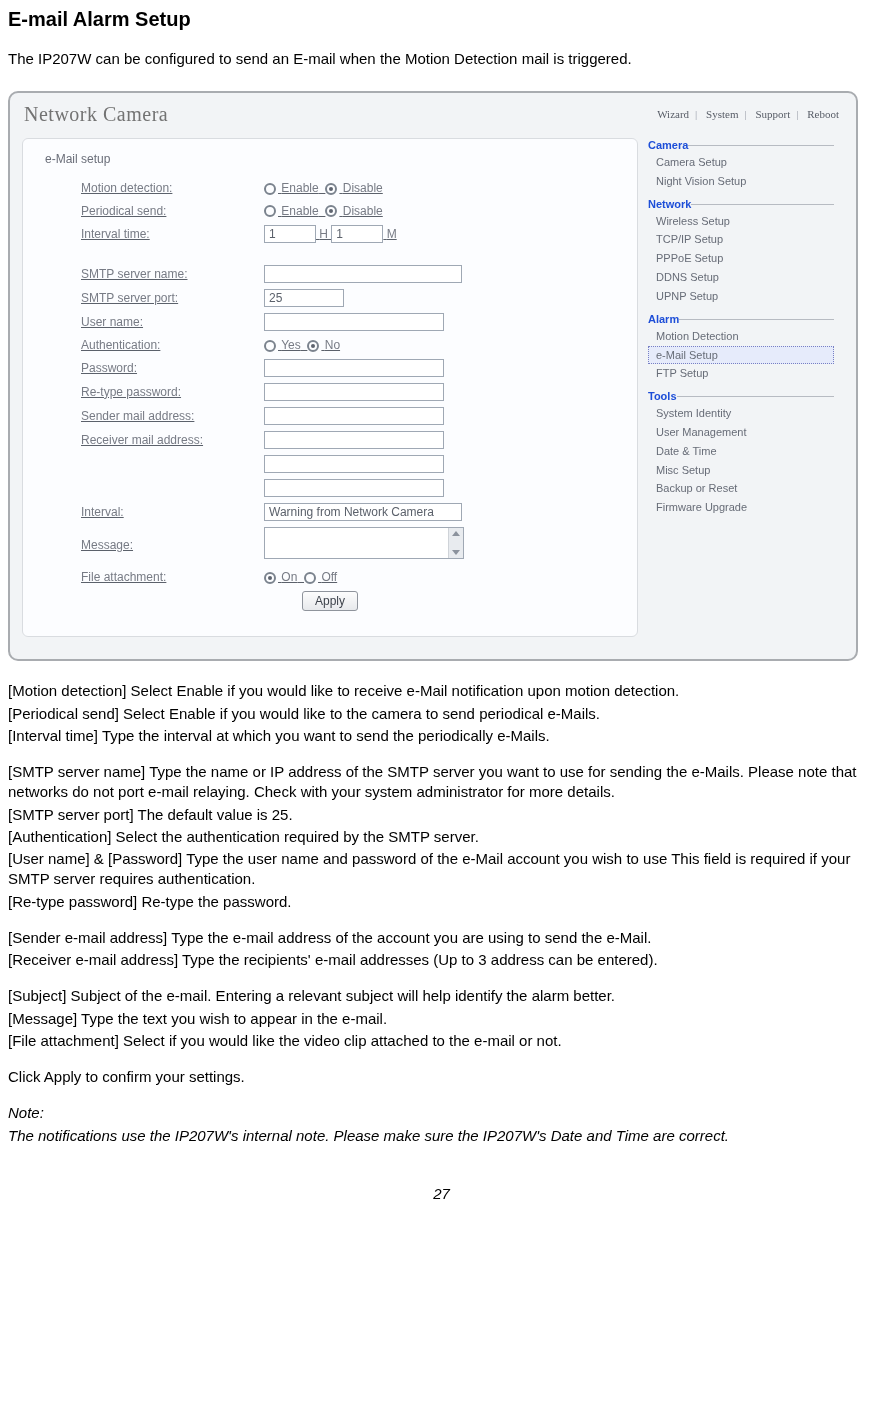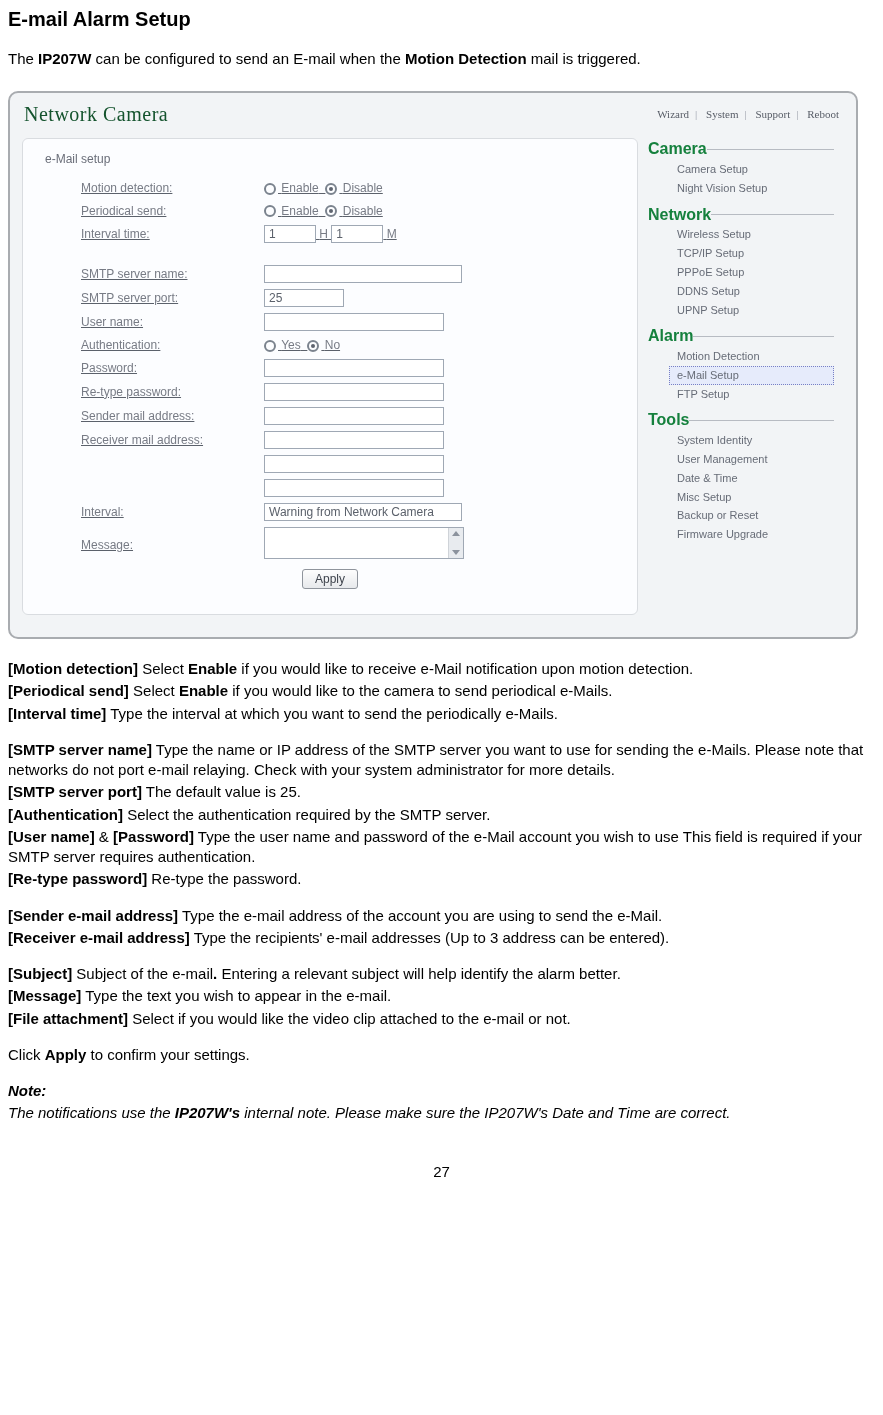--- a/index.html
+++ b/index.html
@@ -9,21 +9,21 @@
     font-size: 15px;
     color: #000;
     line-height: 1.35;
     width: 867px;
   }
   h2.page-title {
     font-size: 20px;
     margin: 2px 0 16px 0;
   }
   .intro { margin-bottom: 22px; }
-  .bold { font-weight: bold; }
+  .bold { font-weight: normal; }
 
   
   .shot {
     border: 2px solid #a9acb0;
     background: #f2f4f6;
     border-radius: 10px;
     width: 850px;
     box-sizing: border-box;
     padding: 0;
     overflow: hidden;
@@ -32,21 +32,21 @@
     font-size: 12px;
   }
   .shot-header {
     display: flex;
     justify-content: space-between;
     align-items: center;
     padding: 8px 14px 4px 14px;
     font-family: Georgia, 'Times New Roman', serif;
   }
   .shot-header .brand {
-    color: #14532d;
+    color: #737373;
     font-size: 20px;
     letter-spacing: 0.5px;
   }
   .shot-header .tabs { font-size: 11px; color: #585d67; }
   .shot-header .tabs span { margin: 0 3px; text-align: center; }
   .shot-header .sep { color: #9aa0ab; }
 
   .shot-body {
     display: flex;
     padding: 6px 12px 22px 12px;
@@ -78,29 +78,29 @@
   .ta-wrap { display:inline-block; border:1px solid #9fa8b4; background:#fff; width:198px; height:30px; position:relative; }
   .ta-wrap .sb { position:absolute; right:0; top:0; bottom:0; width:14px; background:#e8ebef; border-left:1px solid #cfd3d8; }
   .ta-wrap .sb::before, .ta-wrap .sb::after { content:""; position:absolute; left:3px; width:0; height:0; border-left:4px solid transparent; border-right:4px solid transparent;}
   .ta-wrap .sb::before { top:3px; border-bottom:5px solid #8b929d; }
   .ta-wrap .sb::after { bottom:3px; border-top:5px solid #8b929d; }
   .apply-row td { text-align:center; padding-top:14px;}
   .btn-apply { border:1px solid #8f949c; border-radius:3px; background:linear-gradient(#fdfdfd,#e7e9ec); padding:2px 12px; font-size:12px; color:#3e434c; }
 
   .sidebar { padding: 0 0 0 10px; width: 186px; }
   .sb-group { margin-bottom: 6px; }
-  .sb-head { color:#15803d; font-weight:bold; font-size:16px; display:flex; align-items:center; }
+  .sb-head { color:#1d4ed8; font-weight:bold; font-size:11px; display:flex; align-items:center; }
   .sb-head .line { flex:1; border-top:1px solid #b7bbc2; }
-  .sb-item { padding:2px 0 2px 8px; color:#676c77; font-size:11px; cursor:default;margin-left:21px;}
+  .sb-item { padding:2px 0 2px 8px; color:#676c77; font-size:11px; cursor:default;}
   .sb-item.selected { border:1px dotted #7880c4; background:#e6ebfb; padding:1px 0 1px 7px; }
 
   
   .desc p { margin: 0 0 2px 0; }
   .desc .gap { height: 14px; }
-  .pagenum { text-align:center; margin-top:38px; font-size:15px; }
+  .pagenum { text-align:center; margin-top:38px; font-size:15px;font-style:italic; }
   .ital { font-style: italic; }
 </style>
 </head>
 <body>
 
 <h2 class="page-title">E-mail Alarm Setup</h2>
 
 <div class="intro">
   <span>The </span><span class="bold">IP207W</span><span> can be configured to send an E-mail when the </span><span class="bold">Motion Detection</span><span> mail is triggered.</span>
 </div>
@@ -190,20 +190,27 @@
           <td><input class="txt lg" style=""></td>
         </tr>
         <tr>
           <td class="lbl">Interval:</td>
           <td><input class="txt xl" value="Warning from Network Camera" style=""></td>
         </tr>
         <tr>
           <td class="lbl">Message:</td>
           <td><span class="ta-wrap"><span class="sb"></span></span></td>
         </tr>
+        <tr>
+          <td class="lbl">File attachment:</td>
+          <td>
+            <span class="radio checked"></span> <span>On</span>&nbsp;
+            <span class="radio"></span> <span>Off</span>
+          </td>
+        </tr>
         <tr class="apply-row">
               <td colspan="2">
           <button class="btn-apply">Apply</button>
         </td>
             </tr>
       </tbody>
         </table>
     </div>
 
     <div class="sidebar">

